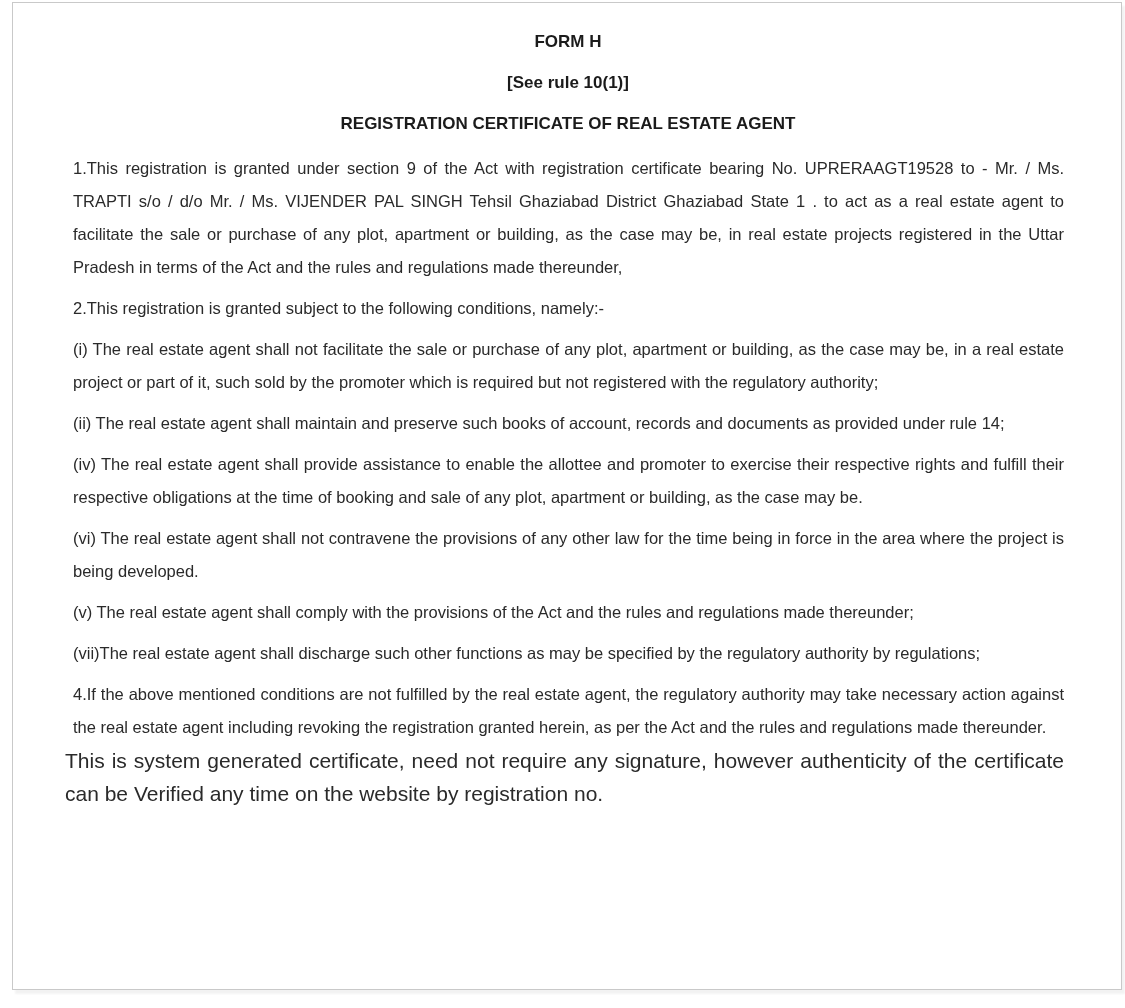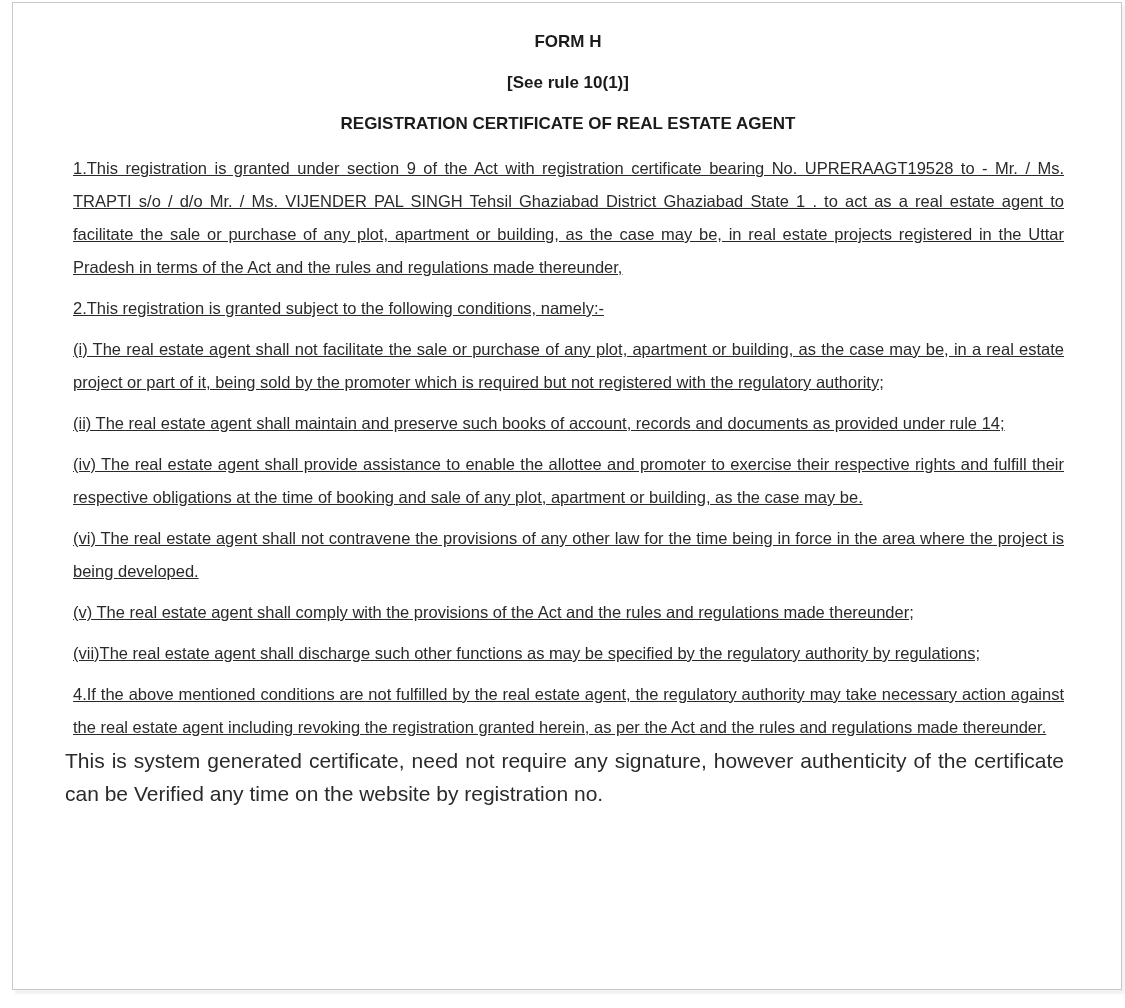--- a/index.html
+++ b/index.html
@@ -31,21 +31,20 @@
   }
   .content {
     margin-top: 4px;
   }
   .content p {
     font-size: 16.5px;
     line-height: 33px;
     text-align: justify;
     margin: 8px 7px 0 8px;
     color: #2a2a2a;
-    text-decoration: underline;
   }
   .footer-note {
     font-size: 21px;
     line-height: 33px;
     text-align: justify;
     margin: 0 7px 0 0;
     color: #2a2a2a;
   }
 </style>
 </head>
@@ -55,21 +54,21 @@
 
   <div class="headings">
     <div>FORM H</div>
     <div>[See rule 10(1)]</div>
     <div>REGISTRATION CERTIFICATE OF REAL ESTATE AGENT</div>
   </div>
 
   <div class="content">
     <p>1.This registration is granted under section 9 of the Act with registration certificate bearing No. UPRERAAGT19528 to - Mr. / Ms. TRAPTI s/o / d/o Mr. / Ms. VIJENDER PAL SINGH Tehsil Ghaziabad District Ghaziabad State 1 . to act as a real estate agent to facilitate the sale or purchase of any plot, apartment or building, as the case may be, in real estate projects registered in the Uttar Pradesh in terms of the Act and the rules and regulations made thereunder,</p>
     <p>2.This registration is granted subject to the following conditions, namely:-</p>
-    <p>(i) The real estate agent shall not facilitate the sale or purchase of any plot, apartment or building, as the case may be, in a real estate project or part of it, being sold by the promoter which is required but not registered with the regulatory authority;</p>
+    <p>(i) The real estate agent shall not facilitate the sale or purchase of any plot, apartment or building, as the case may be, in a real estate project or part of it, such sold by the promoter which is required but not registered with the regulatory authority;</p>
     <p>(ii) The real estate agent shall maintain and preserve such books of account, records and documents as provided under rule 14;</p>
     <p>(iv) The real estate agent shall provide assistance to enable the allottee and promoter to exercise their respective rights and fulfill their respective obligations at the time of booking and sale of any plot, apartment or building, as the case may be.</p>
     <p>(vi) The real estate agent shall not contravene the provisions of any other law for the time being in force in the area where the project is being developed.</p>
     <p>(v) The real estate agent shall comply with the provisions of the Act and the rules and regulations made thereunder;</p>
     <p>(vii)The real estate agent shall discharge such other functions as may be specified by the regulatory authority by regulations;</p>
     <p>4.If the above mentioned conditions are not fulfilled by the real estate agent, the regulatory authority may take necessary action against the real estate agent including revoking the registration granted herein, as per the Act and the rules and regulations made thereunder.</p>
   </div>
 
   <p class="footer-note">This is system generated certificate, need not require any signature, however authenticity of the certificate can be Verified any time on the website by registration no.</p>
 

